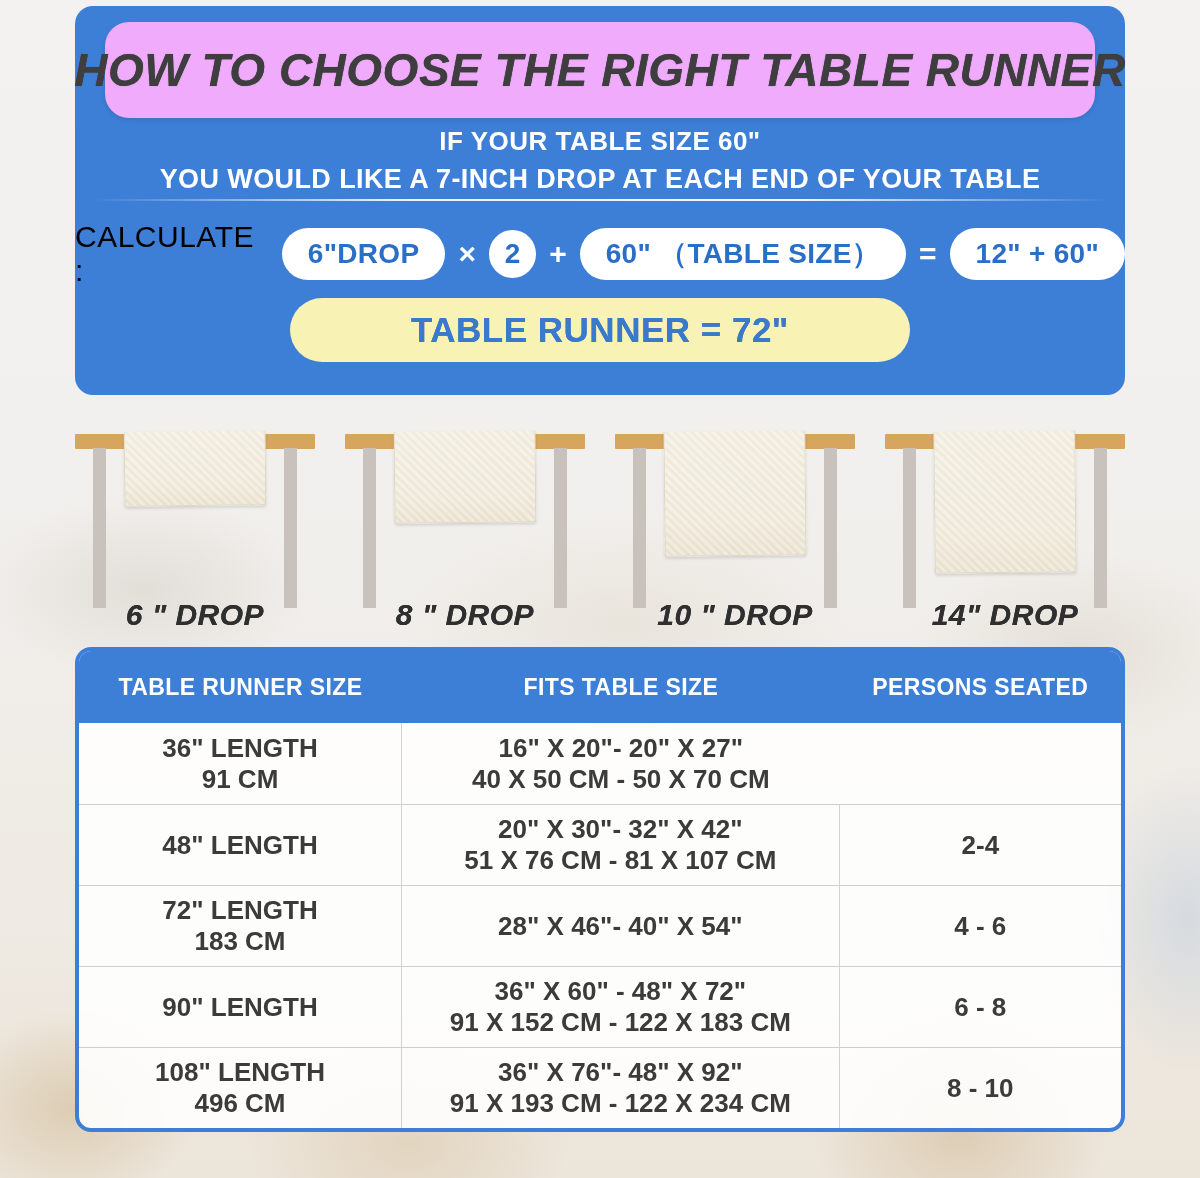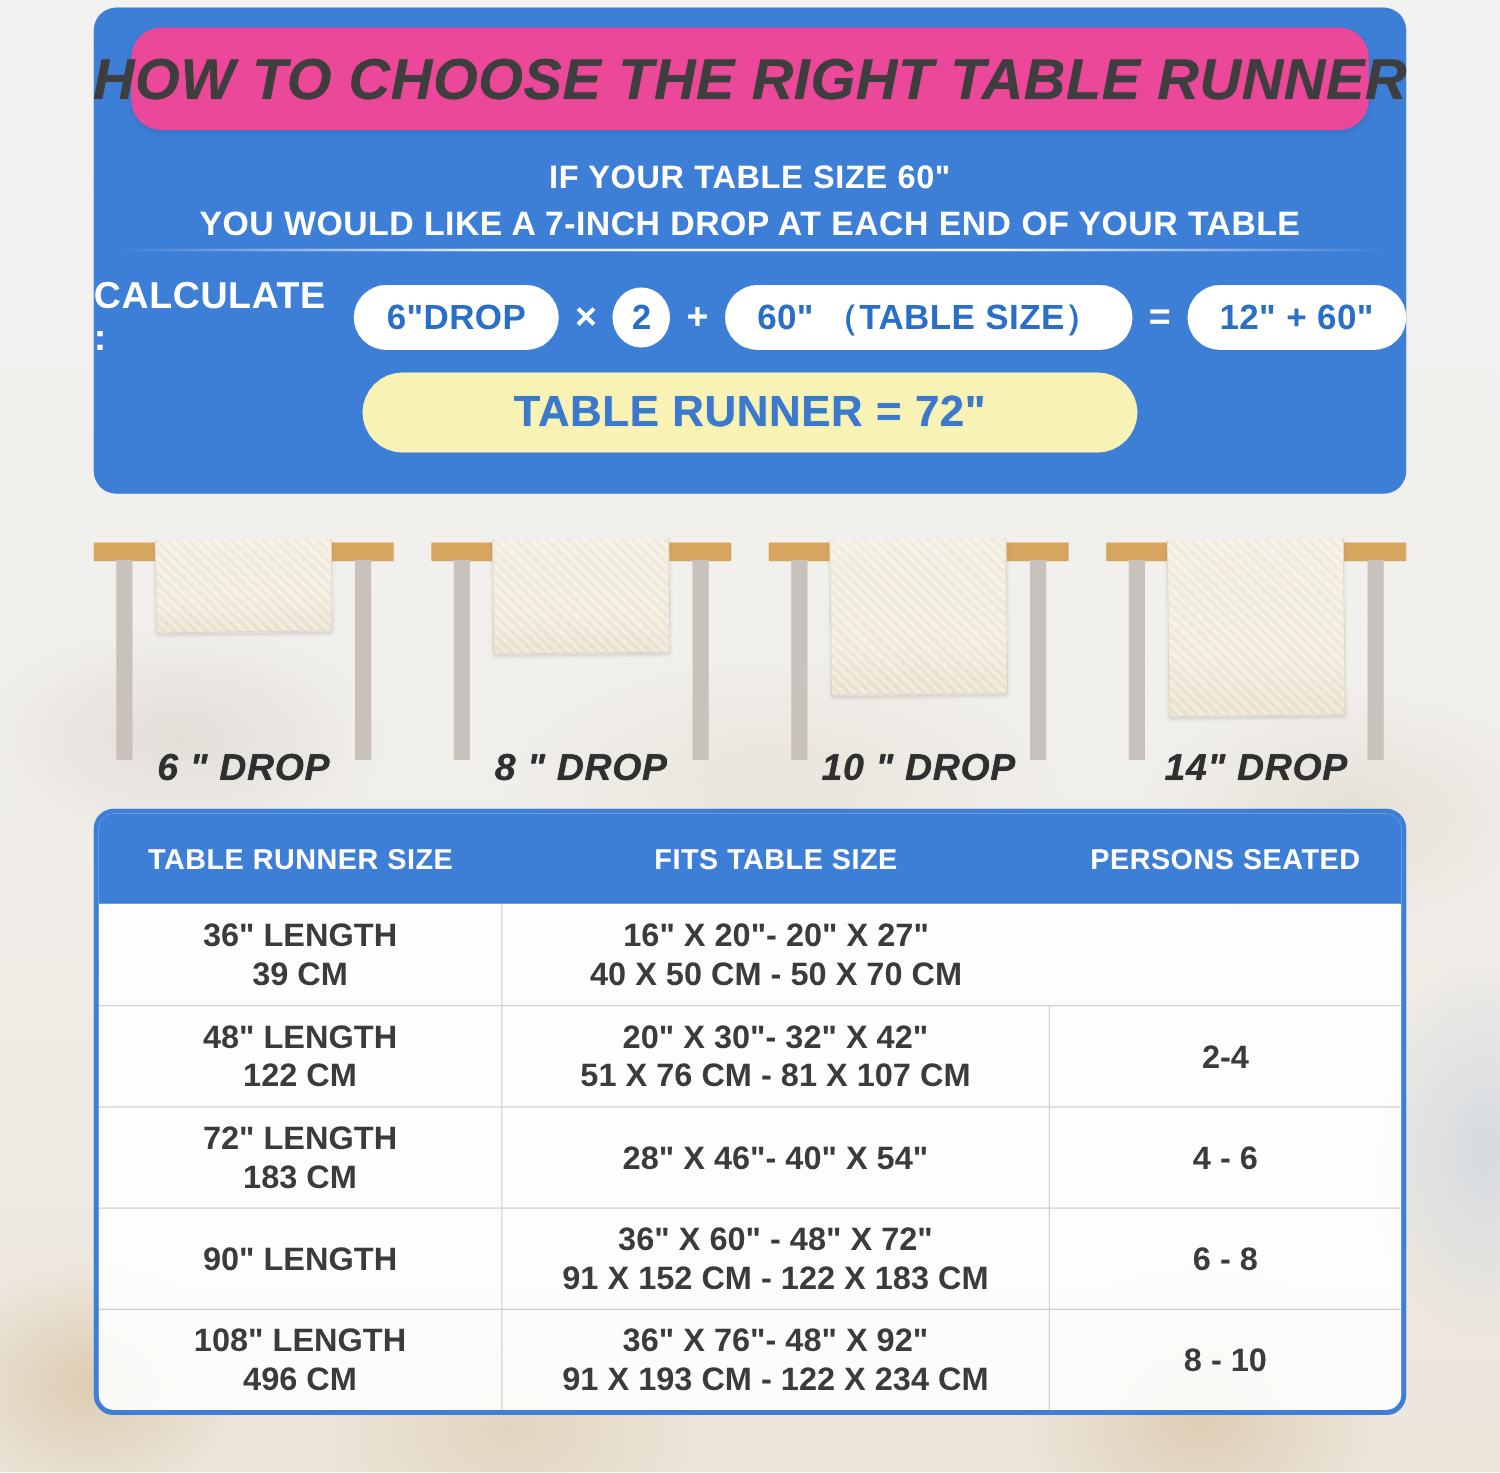--- a/index.html
+++ b/index.html
@@ -18,43 +18,43 @@
       radial-gradient(ellipse 240px 140px at 90% 55%, rgba(209,197,181,0.35), transparent 70%),
       linear-gradient(180deg, #f3f2f0 0%, #f1efec 50%, #ece5da 100%);
   }
 
   
   .blue-panel {
     position:absolute; left:75px; top:6px; width:1050px; height:389px;
     background:#3D7ED7; border-radius:18px;
   }
   .title-banner {
-    position:absolute; left:30px; right:30px; top:16px; height:82px;
-    background:#ec4899; border-radius:24px;
+    position:absolute; left:30px; right:30px; top:16px; height:96px;
+    background:#f0abfc; border-radius:24px;
     display:flex; align-items:center; justify-content:center;
     box-shadow:0 2px 5px rgba(0,0,0,0.10);
   }
   .title-banner h1 {
     font-size:46px; font-weight:900; font-style:italic; color:#3E3E3E;
     letter-spacing:0.5px; white-space:nowrap;
     text-shadow:0 0 0.7px #3E3E3E;
   }
   .intro-line { position:absolute; left:0; right:0; text-align:center; color:#ffffff; font-weight:600; }
   .intro-line.l1 { top:120px; font-size:26px; letter-spacing:0.5px; }
   .intro-line.l2 { top:158px; font-size:27px; letter-spacing:0.4px; }
   .panel-divider {
     position:absolute; left:16px; right:16px; top:193px; height:2px;
     background:linear-gradient(90deg, rgba(255,255,255,0) 0%, rgba(255,255,255,0.9) 30%,
                rgba(255,255,255,0.95) 70%, rgba(255,255,255,0) 100%);
   }
   .calc-row {
     position:absolute; left:0; right:0; top:222px; height:52px;
     display:flex; align-items:center; justify-content:center; gap:13px;
   }
-  .calc-label { color:#ffffff; font-size:30px; font-weight:700; letter-spacing:0.5px; margin-right:0; }
+  .calc-label { color:#000000; font-size:30px; font-weight:400; letter-spacing:0.5px; margin-right:0; }
   .pill {
     display:inline-flex; align-items:center; justify-content:center;
     background:#fff; color:#2A6FC7; font-weight:900; font-size:28px;
     height:52px; padding:0 26px; border-radius:28px; letter-spacing:0.3px; white-space:nowrap;
   }
   .pill.circle { width:48px; height:48px; padding:0; border-radius:50%; }
   .op { color:#fff; font-size:30px; font-weight:800; }
   .result-banner {
     position:absolute; top:292px; left:50%; transform:translateX(-50%);
     width:620px; height:64px; background:#F8F2B4; border-radius:34px;
@@ -185,32 +185,31 @@
   <section class="size-table">
     <div class="thead">
       <div class="hcell">TABLE RUNNER SIZE</div>
       <div class="hcell">FITS TABLE SIZE</div>
       <div class="hcell">PERSONS SEATED</div>
     </div>
 
     <div class="trow">
       <div class="tcell">
         <span>36" LENGTH</span>
-        <span>39 CM</span>
+        <span>91 CM</span>
       </div>
       <div class="tcell">
         <span>16" X 20"- 20" X 27"</span>
         <span>40 X 50 CM - 50 X 70 CM</span>
       </div>
     </div>
 
     <div class="trow">
       <div class="tcell">
         <span>48" LENGTH</span>
-        <span>122 CM</span>
       </div>
       <div class="tcell">
         <span>20" X 30"- 32" X 42"</span>
         <span>51 X 76 CM - 81 X 107 CM</span>
       </div>
       <div class="tcell">
         <span>2-4</span>
       </div>
     </div>
 

